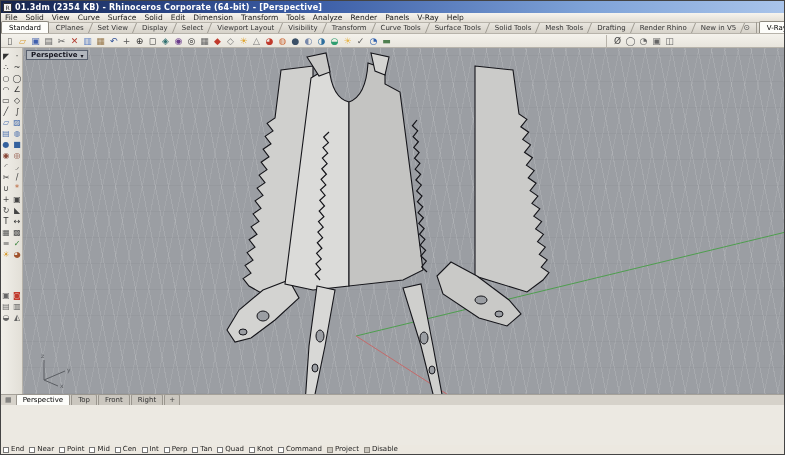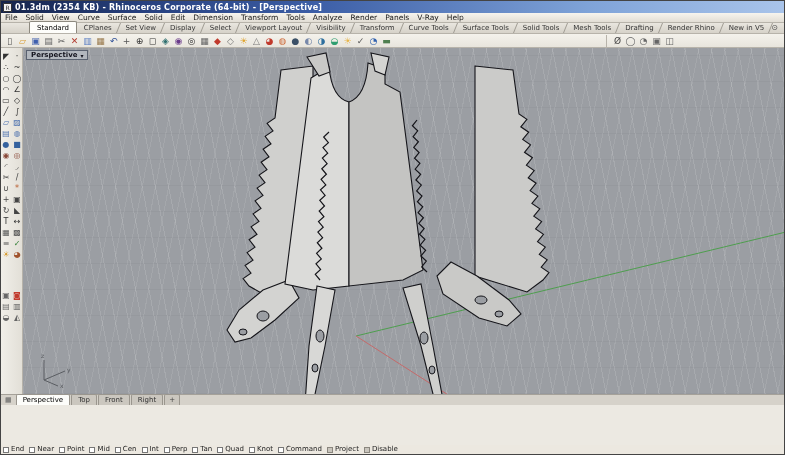--- a/index.html
+++ b/index.html
@@ -24,21 +24,21 @@
     font-size:7.5px; color:#222; padding:0 3px; line-height:10px; }
   .cmdline { height:12px; flex:0 0 12px; background:#ffffff; border-bottom:1px solid #b7b3aa;
     font-size:8px; color:#111; padding:0 3px; line-height:12px; }
 
   
   .tabrow { height:11px; flex:0 0 11px; display:flex; align-items:flex-end; background:linear-gradient(#e9e6df,#d6d2c9);
     border-bottom:1px solid #b7b3aa; }
   .tabs { display:flex; align-items:flex-end; height:11px; }
   .tab { position:relative; font-size:7px; color:#333; padding:1px 7px 0 7px; line-height:10px; white-space:nowrap; cursor:default; }
   .tab::after { content:''; position:absolute; right:0; top:1px; bottom:0; width:1px; background:#a09c93; transform:skewX(-22deg); }
-  .tab.active { background:#fdfdfa; border:1px solid #8d897f; border-bottom:none; border-radius:2px 2px 0 0; color:#000;margin-left:28px; }
+  .tab.active { background:#fdfdfa; border:1px solid #8d897f; border-bottom:none; border-radius:2px 2px 0 0; color:#000; }
   .tab.active::after { display:none; }
   .gearwrap { margin-left:auto; margin-right:6px; display:flex; align-items:center; height:11px; }
   .gear { font-size:8px; color:#555; line-height:9px; cursor:default; }
   .vtabgroup { border-left:1px solid #a09c93; padding-left:2px; margin-right:2px; }
 
   
   .iconrow { height:14px; flex:0 0 14px; display:flex; align-items:center; background:linear-gradient(#f4f2ec,#e8e5dd);
     border-bottom:1px solid #b7b3aa; padding-left:2px; }
   .icons { display:flex; align-items:center; }
   .ticn { width:13px; height:12px; font-size:9px; line-height:12px; text-align:center; cursor:default; border-radius:2px; }

